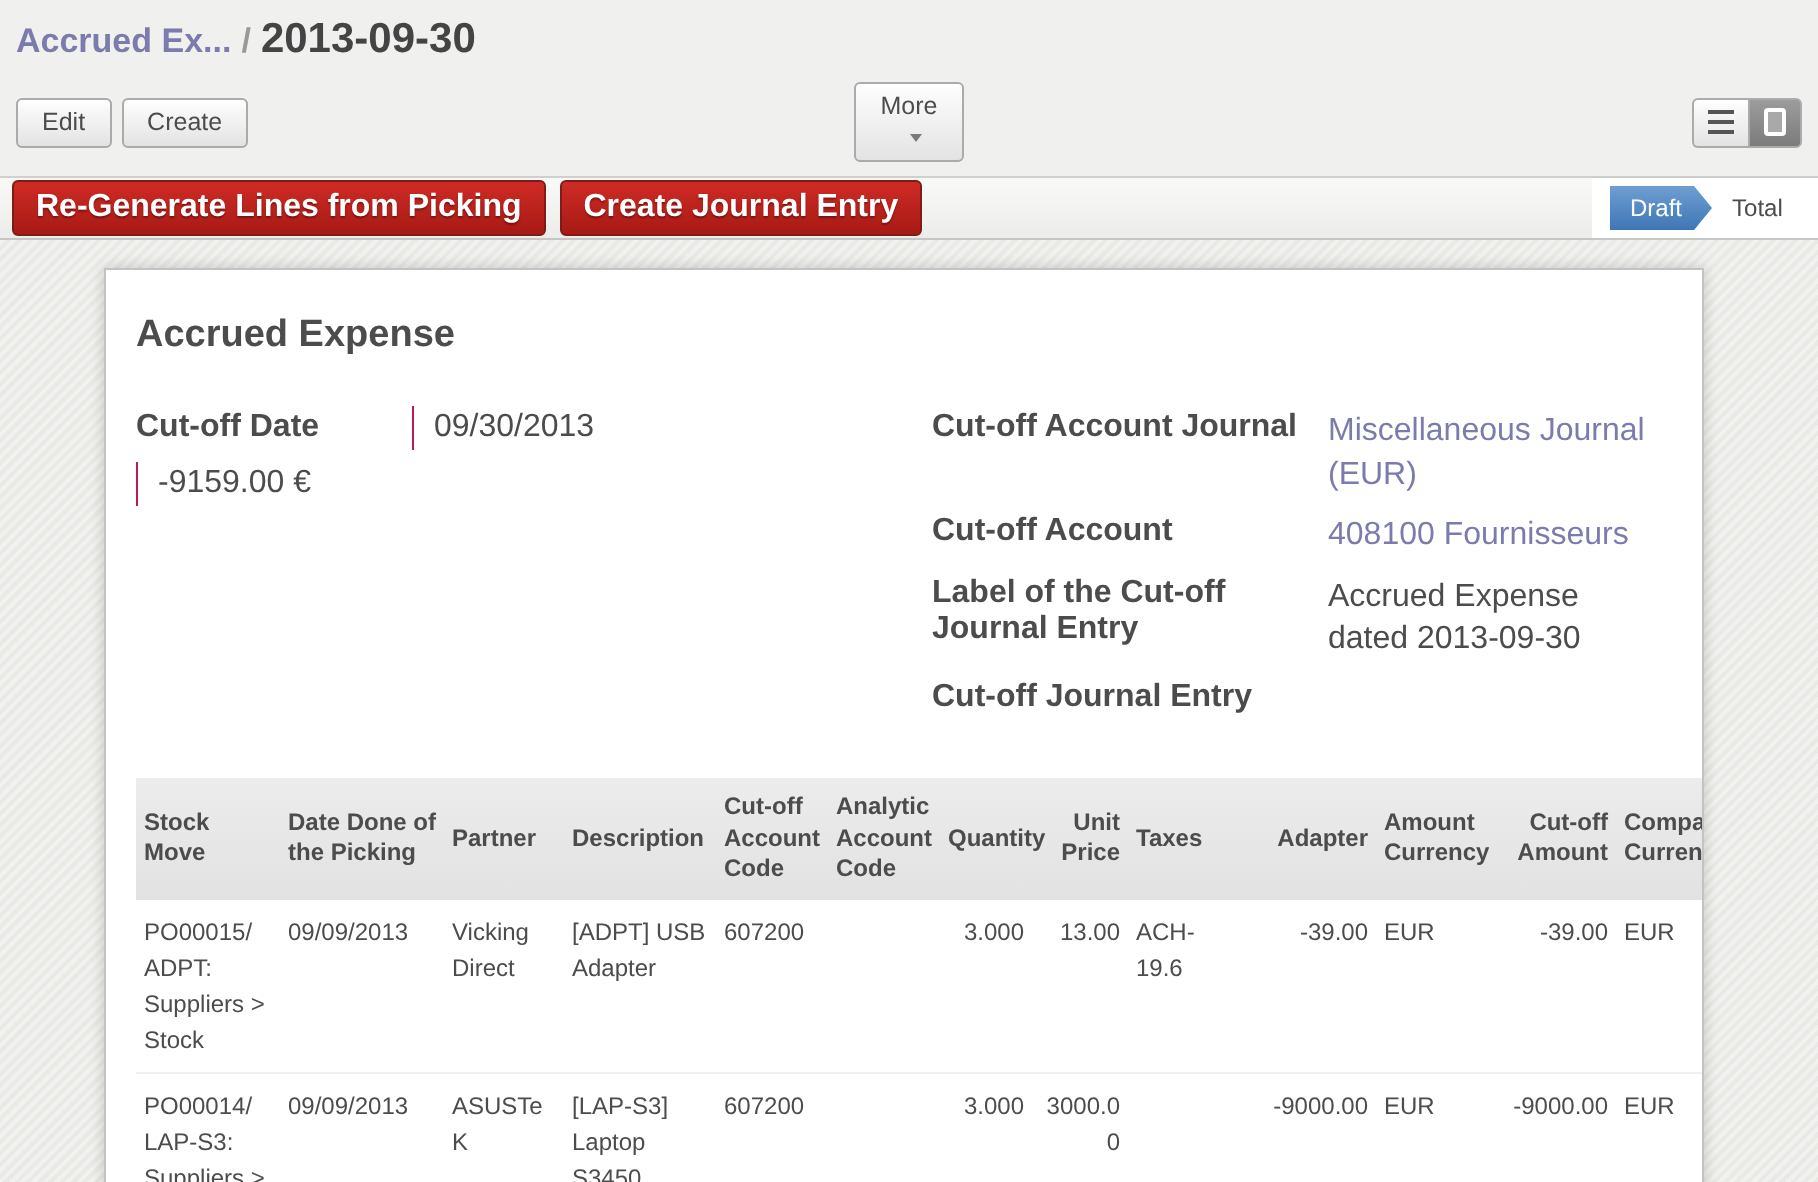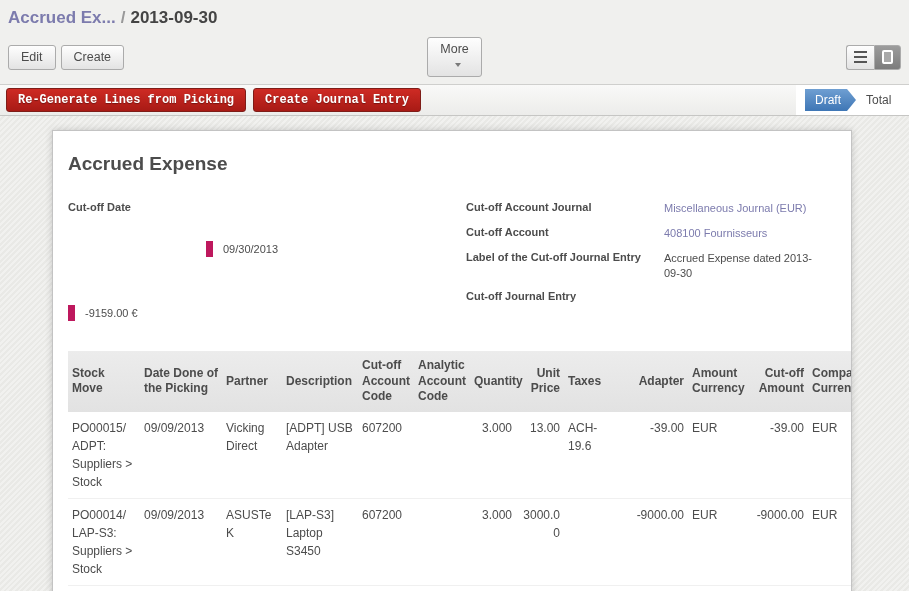--- a/index.html
+++ b/index.html
@@ -7,21 +7,21 @@
   body {
     width:909px; height:591px; overflow:hidden;
     font-family:"Liberation Sans", sans-serif;
     background:#f0f0ee; color:#4c4c4c;
   }
 
   
   .topbar { padding:8px 10px 4px 8px; }
   .bc-link { color:#7c7bad; font-weight:bold; font-size:17px; cursor:pointer; }
   .bc-sep  { color:#999; font-weight:bold; font-size:17px; margin:0 5px; }
-  .bc-cur  { color:#444; font-weight:bold; font-size:17px; }
+  .bc-cur  { color:#444; font-weight:bold; font-size:21px; }
 
   
   .toolbar { display:flex; align-items:center; padding:5px 8px 7px 8px; }
   .toolbar .sec-left  { flex:1; display:flex; gap:5px; }
   .toolbar .sec-mid   { flex:0; }
   .toolbar .sec-right { flex:1; display:flex; justify-content:flex-end; }
   .btn {
     background:linear-gradient(#fefefe,#e3e3e3);
     border:1px solid #ababab; border-radius:3px;
     color:#4c4c4c; font-size:12.5px; font-family:inherit;
@@ -41,47 +41,47 @@
     border:2px solid #fff; border-radius:2px; background:#a9a9a9; }
 
   
   .statusbar { position:relative; height:32px;
     background:linear-gradient(#f9f9f8,#ececea);
     border-top:1px solid #cfcfcd; border-bottom:1px solid #c6c6c4;
     display:flex; align-items:center; padding-left:6px; gap:7px; }
   .btn-red {
     background:linear-gradient(#ce2b24,#a81a15);
     border:1px solid #7e1d18; border-radius:3px;
-    color:#fff; font-weight:bold; font-size:12px; font-family:Liberation Mono, monospace;
+    color:#fff; font-weight:bold; font-size:16px; font-family:Liberation Sans, sans-serif;
     padding:4px 11px; cursor:pointer; text-shadow:0 1px 1px rgba(0,0,0,.35);
   }
   .status-widget { position:absolute; right:0; top:0; bottom:0; width:113px;
     background:#fff; display:flex; align-items:center; padding-left:9px; }
   .st-arrow { font-size:12px; padding:4px 0; }
   .st-active { color:#fff; background:linear-gradient(#6f9fd2,#3e76b5);
     padding:4px 15px 4px 10px; cursor:default;
     clip-path:polygon(0 0, calc(100% - 9px) 0, 100% 50%, calc(100% - 9px) 100%, 0 100%); }
   .st-idle { color:#4c4c4c; padding:4px 10px; }
 
   
   .content { height:489px; padding-top:14px;
     background-color:#ebebe8;
     background-image:repeating-linear-gradient(135deg,#f1f1ef 0 2px,#e9e9e6 2px 4px); }
   .sheet { width:800px; height:100%; margin-left:52px; background:#fff;
     border:1px solid #c3c3c3; border-bottom:none;
     box-shadow:0 0 7px rgba(0,0,0,.18); overflow:hidden; }
   .sheet-title { margin:22px 15px 24px 15px; font-size:19px; font-weight:bold; color:#4c4c4c; }
 
-  .fields { display:flex; margin-left:15px; margin-bottom:24px; font-size:11px; }
+  .fields { display:flex; margin-left:15px; margin-bottom:24px; font-size:16px; }
   .group-left  { width:398px; }
   .group-right { width:380px; }
   .frow { display:flex; margin-bottom:6px; min-height:18px; }
   .flabel { font-weight:bold; color:#4c4c4c; padding-top:2px; }
   .group-left  .flabel { width:138px; }
-  .group-left  .fvalue { border-left:7px solid #be185d; padding:2px 0 2px 10px;margin-top:42px; }
+  .group-left  .fvalue { border-left:1px solid #be185d; padding:2px 0 2px 10px; }
   .group-right .frow   { margin-bottom:7px; }
   .group-right .flabel { width:198px; }
   .group-right .fvalue { padding-top:2px; width:160px; line-height:1.35; }
   .fvalue.link { color:#7c7bad; cursor:pointer; }
 
   
   .table-wrap { margin-left:15px; width:785px; overflow:hidden; }
   table.lines { table-layout:fixed; width:805px; border-collapse:collapse;
     font-size:12px; color:#4c4c4c; }
   .c1{width:72px}.c2{width:82px}.c3{width:60px}.c4{width:76px}.c5{width:56px}

